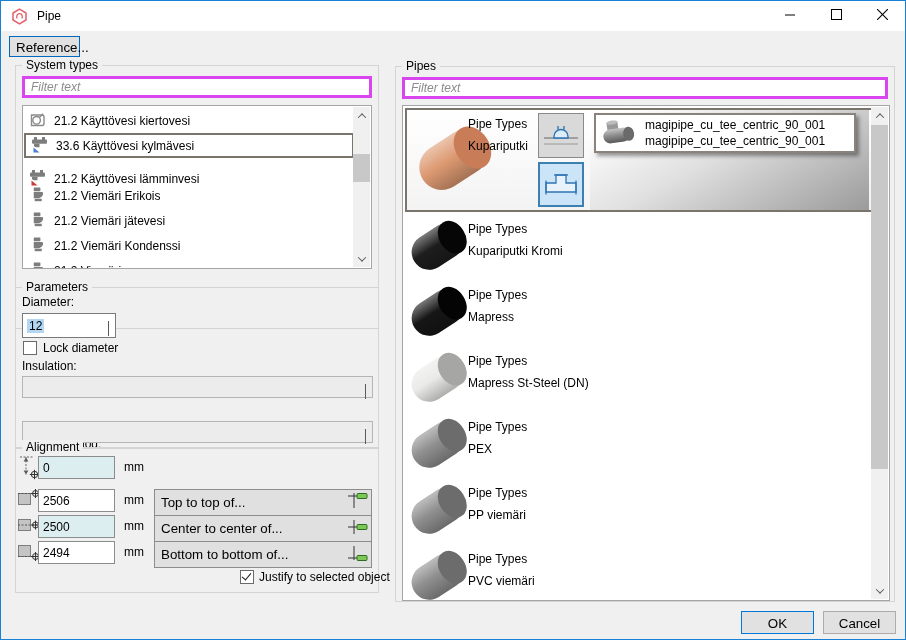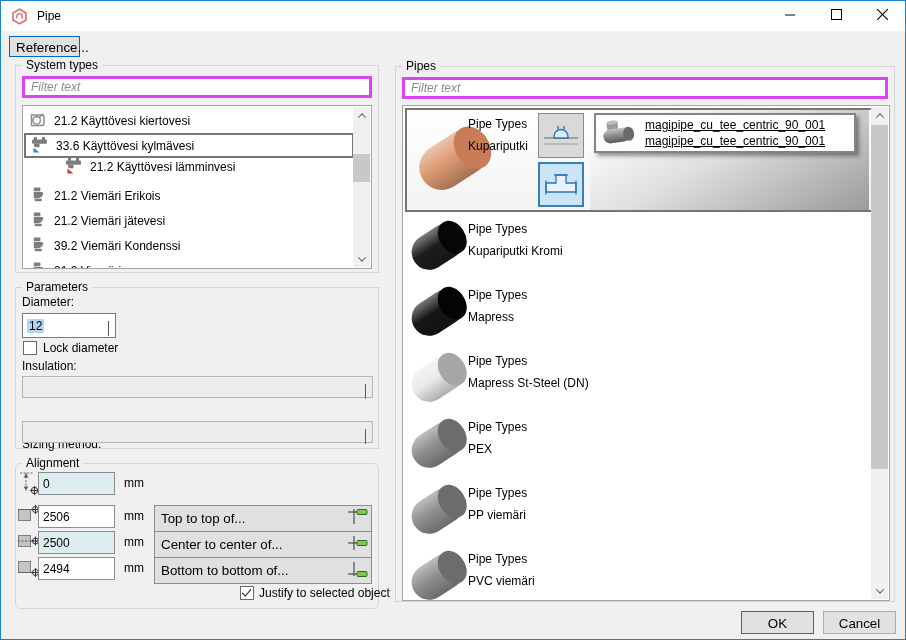--- a/index.html
+++ b/index.html
@@ -67,21 +67,21 @@
   .pipe-row .l2 { position:absolute; left:64px; top:28px; }
   .pipe-sel-row { position:absolute; left:2px; top:2px; width:468px; height:104px; border:2px solid #7a746d;
                   background:linear-gradient(#ffffff,#f3f3f3); }
   .pipe-sel-row .l1 { position:absolute; left:61px; top:7px; }
   .pipe-sel-row .l2 { position:absolute; left:61px; top:29px; }
   .branch-btn { position:absolute; left:131px; width:46px; height:45px; border:1px solid #8a8a8a; background:#d9d9d9; display:flex; align-items:center; justify-content:center; }
   .branch-btn.active { background:#cce4f7; border:2px solid #3c7fb1; }
   .names-panel { position:absolute; left:183px; top:0; width:279px; height:100px;
                  background:linear-gradient(150deg,#ffffff 8%,#e0e0e0 45%,#9b9b9b 100%); }
   .names-box { position:absolute; left:4px; top:3px; width:262px; height:40px; border:2px solid #8a837b; background:#fff;
-               box-shadow:3px 3px 4px rgba(0,0,0,.40); display:flex; align-items:center;text-decoration:underline; }
+               box-shadow:3px 3px 4px rgba(0,0,0,.40); display:flex; align-items:center; }
   .names-text { margin-left:6px; line-height:16px; white-space:nowrap; }
   
   .cyl { position:absolute; transform:rotate(-33deg); }
   .cyl .cbody { position:absolute; left:0; top:0; width:100%; height:100%; border-radius:60px; background:var(--body,#999); }
   .cyl .cbody::before { content:""; position:absolute; left:0; top:0; width:100%; height:100%; border-radius:inherit;
        background:linear-gradient(to bottom,rgba(255,255,255,.42),rgba(255,255,255,0) 44%,rgba(0,0,0,.26)); }
   .cyl .ccap { position:absolute; top:0; bottom:0; right:-2px; width:46%; border-radius:50%; background:var(--cap,#777); }
 </style>
 </head>
 <body>
@@ -119,21 +119,21 @@
             </svg>
         </span>
       </div>
     </div>
   </div>
 
   <div class="dlgbody">
 
     <button id="reference-btn" class="push-btn">Reference...</button>
 
-    <div class="group" style="left:14px; top:34px; width:364px; height:208px;">
+    <div class="group" style="left:14px; top:34px; width:364px; height:264px;">
       <span class="glabel">System types</span>
       <input class="filter-input" style="left: 6px; top: 10px; width: 350px; height: 22px;" value="" placeholder="Filter text">
       <div class="listbox" style="left:6px; top:39px; width:350px; height:164px;">
 
         <div class="st-item" style="top:2px;">
           <span class="st-icon">
             <svg viewBox="0 0 20 20" width="20" height="20" fill="none" stroke="#8a8a8a" stroke-width="1.4">
               <path d="M3.5 4 h10.5 a2 2 0 0 1 2 2 v6.5 a2 2 0 0 1 -2 2 H3.5 z"></path>
               <circle cx="8.6" cy="9.3" r="3.8"></circle>
               <path d="M11.6 6.2 L15 2.8"></path>
@@ -150,21 +150,21 @@
                   <rect x="12" y="1" width="3" height="3"></rect>
                 <rect x="2" y="3.6" width="15" height="4.2" rx="1"></rect>
                 <path d="M4 7.8 h5.5 v3.4 h-3.4 q-2.1 0 -2.1 -1.7 z"></path>
               </g>
               <path d="M3.5 16.5 h6 l-6 -5 z" fill="#4a7fd4"></path>
             </svg>
           </span>
           <span class="st-label">33.6 Käyttövesi kylmävesi</span>
         </div>
 
-        <div class="st-item" style="top:48px;margin-left:36px;">
+        <div class="st-item" style="top:60px;">
           <span class="st-icon">
             <svg viewBox="0 0 20 20" width="20" height="20">
               <g fill="#7d7d7d">
                 <rect x="4" y="1" width="3" height="3"></rect>
                   <rect x="12" y="1" width="3" height="3"></rect>
                 <rect x="2" y="3.6" width="15" height="4.2" rx="1"></rect>
                 <path d="M4 7.8 h5.5 v3.4 h-3.4 q-2.1 0 -2.1 -1.7 z"></path>
               </g>
               <path d="M3.5 16.5 h6 l-6 -5 z" fill="#cc3a33"></path>
             </svg>
@@ -195,21 +195,21 @@
         </div>
 
         <div class="st-item" style="top:127px;">
           <span class="st-icon">
             <svg viewBox="0 0 20 20" width="19" height="19" fill="#7d7d7d">
               <rect x="5" y="1.5" width="7" height="4" rx="0.5"></rect>
               <path d="M5 6.3 h8.6 q1.2 0 1.2 1.2 c0 3.4 -2.9 5.3 -6 5.3 h-3.8 z"></path>
               <rect x="6" y="13.4" width="7.4" height="2.6"></rect>
             </svg>
           </span>
-          <span class="st-label">39.2 Viemäri Kondenssi</span>
+          <span class="st-label">21.2 Viemäri Kondenssi</span>
         </div>
 
         <div class="st-item" style="top:152px;">
           <span class="st-icon">
             <svg viewBox="0 0 20 20" width="19" height="19" fill="#7d7d7d">
               <rect x="5" y="1.5" width="7" height="4" rx="0.5"></rect>
               <path d="M5 6.3 h8.6 q1.2 0 1.2 1.2 c0 3.4 -2.9 5.3 -6 5.3 h-3.8 z"></path>
               <rect x="6" y="13.4" width="7.4" height="2.6"></rect>
             </svg>
           </span>
@@ -246,21 +246,21 @@
         <span class="chevbox"><span class="chev down"></span></span>
       </div>
 
       <span style="position:absolute; left:6px; top:118px;margin-top:31px;">Sizing method:</span>
       <div class="combo disabled" style="left:6px; top:133px; width:351px; height:22px;">
         <span></span>
         <span class="chevbox"><span class="chev down"></span></span>
       </div>
     </div>
 
-    <div class="group" style="left:14px; top:432px; width:364px; height:146px;border-radius:6px;">
+    <div class="group" style="left:14px; top:416px; width:364px; height:146px;">
       <span class="glabel">Alignment</span>
 
       <span class="al-icon" style="left:2px; top:6px;">
         <svg viewBox="0 0 24 27" width="24" height="27">
           <line x1="2" y1="3" x2="15" y2="3" stroke="#666" stroke-width="1" stroke-dasharray="2 1.5"></line>
           <line x1="8" y1="3" x2="8" y2="21" stroke="#666" stroke-width="1" stroke-dasharray="2 1.5"></line>
           <path d="M8 3.5 l-2.4 4 h4.8 z" fill="#5a5a5a"></path>
           <path d="M8 20.5 l-2.4 -4 h4.8 z" fill="#5a5a5a"></path>
           <g stroke="#333" stroke-width="1" fill="none">
             <circle cx="16.5" cy="20.5" r="3.2"></circle>

